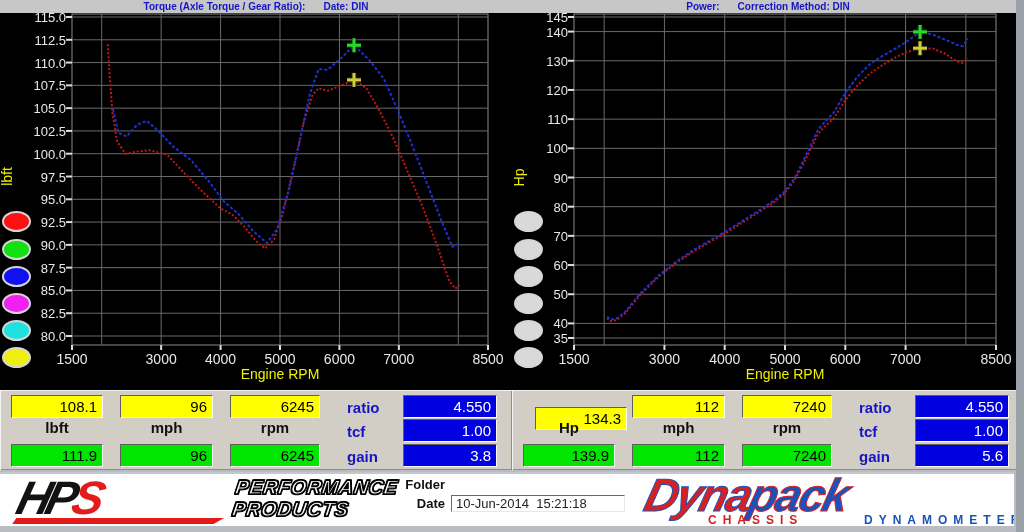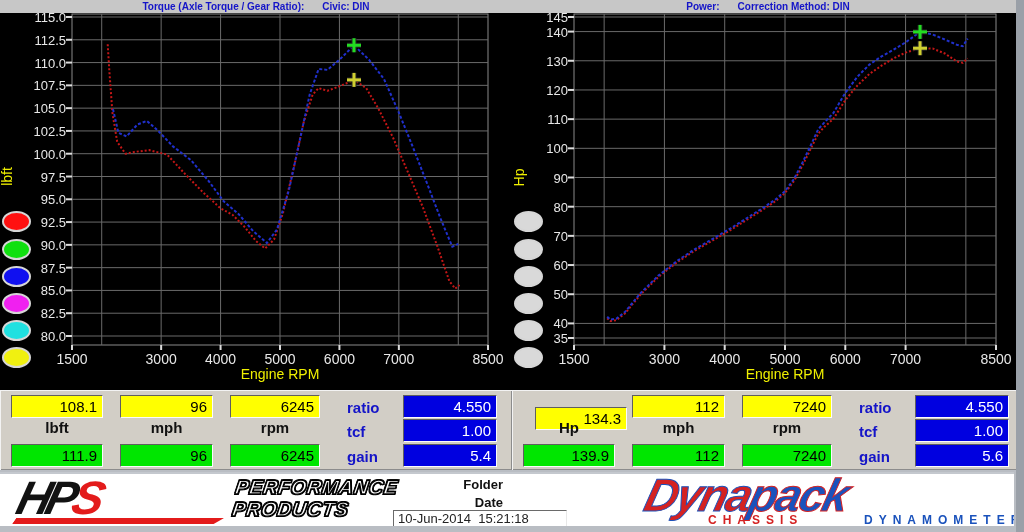--- a/index.html
+++ b/index.html
@@ -36,21 +36,21 @@
   .hps-letters{position:absolute;left:18px;top:-4px;font-size:47px;font-weight:900;font-style:italic;
                letter-spacing:-5px;transform:skewX(-14deg);color:#121212;}
   .hps-s{color:var(--hps_red,#e31b1b);}
   .hps-underline{position:absolute;left:14px;top:44px;width:208px;height:6px;
                  background:var(--hps_red,#e31b1b);transform:skewX(-35deg);
                  clip-path:polygon(0 0,100% 0,97% 100%,0 100%);}
   .hps-text{position:absolute;left:234px;top:2px;font-size:20px;line-height:22px;font-weight:bold;
             font-style:italic;color:#fff;letter-spacing:0.5px;transform:skewX(-8deg);
             -webkit-text-stroke:1.3px #000;text-shadow:1px 1px 0 #000,-1px -1px 0 #000,1px -1px 0 #000,-1px 1px 0 #000;}
   .fields{position:absolute;left:393px;top:3px;}
-  .field-row{display:flex;align-items:center;margin-bottom:3px;flex-direction:column;}
+  .field-row{display:flex;align-items:center;margin-bottom:3px;}
   .field-row label{width:52px;text-align:right;font-size:13px;font-weight:bold;color:#111;margin-right:6px;}
   .field-row input{width:168px;height:15px;font-size:13px;font-family:"Liberation Sans",sans-serif;
                    border:1px solid;border-color:#6a6a6a #e8e8e8 #e8e8e8 #6a6a6a;background:#fff;
                    padding:0 0 0 4px;color:#222;}
   .dynapack{position:absolute;left:646px;top:-2px;width:368px;height:54px;}
   .dyna-word{position:absolute;left:0;top:-4px;font-size:46px;font-weight:900;font-style:italic;
              letter-spacing:-2px;transform:skewX(-14deg);white-space:nowrap;}
   .dyna-a{color:var(--dyna_red,#d42222);-webkit-text-stroke:1px var(--dyna_blue,#1a52bc);}
   .dyna-b{color:var(--dyna_blue,#1a52bc);-webkit-text-stroke:1px var(--dyna_red,#d42222);}
   .dyna-sub{position:absolute;top:41px;font-size:12px;font-weight:bold;letter-spacing:6px;white-space:nowrap;}
@@ -60,21 +60,21 @@
   .right-strip{position:absolute;top:470px;left:1014px;width:10px;height:62px;background:#b9bdc3;}
 </style>
 </head>
 <body>
 
 <div class="screen">
 
   <div class="header-row">
     <div class="header-half">
       <span>Torque (Axle Torque / Gear Ratio):</span>
-      <span>Civic: DIN</span>
+      <span>Date: DIN</span>
     </div>
     <div class="header-half">
       <span>Power:</span>
       <span>Correction Method: DIN</span>
     </div>
   </div>
 
   <div class="charts-row">
     <div class="chart-panel" style="left:0;">
       <svg id="chart-svg-0" width="512" height="377">
@@ -272,21 +272,21 @@
       <div class="unit-label" style="left:120px;width:93px;">mph</div>
       <div class="unit-label" style="left:230px;width:90px;">rpm</div>
       <div class="vbox green r2" style="left:11px;width:92px;">111.9</div>
       <div class="vbox green r2" style="left:120px;width:93px;">96</div>
       <div class="vbox green r2" style="left:230px;width:90px;">6245</div>
       <div class="stat-label sl1" style="left:347px;">ratio</div>
       <div class="stat-label sl2" style="left:347px;">tcf</div>
       <div class="stat-label sl3" style="left:347px;">gain</div>
       <div class="vbox blue" style="left:403px;width:94px;top:5px;">4.550</div>
       <div class="vbox blue" style="left:403px;width:94px;top:29px;">1.00</div>
-      <div class="vbox blue" style="left:403px;width:94px;top:54px;">5.4</div>
+      <div class="vbox blue" style="left:403px;width:94px;top:54px;">3.8</div>
     </div>
 
     <div class="readout-panel">
       <div class="vbox yellow r1" style="left:23px;width:92px;margin-top:12px;">134.3</div>
       <div class="vbox yellow r1" style="left:120px;width:93px;">112</div>
       <div class="vbox yellow r1" style="left:230px;width:90px;">7240</div>
       <div class="unit-label" style="left:11px;width:92px;">Hp</div>
       <div class="unit-label" style="left:120px;width:93px;">mph</div>
       <div class="unit-label" style="left:230px;width:90px;">rpm</div>
       <div class="vbox green r2" style="left:11px;width:92px;">139.9</div>

